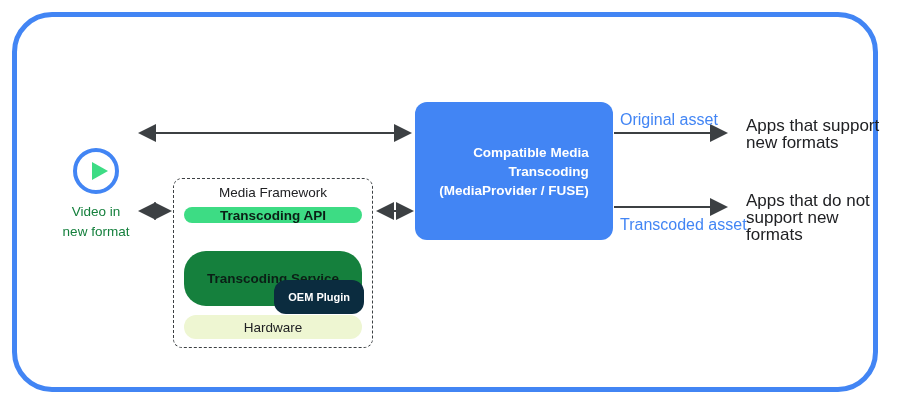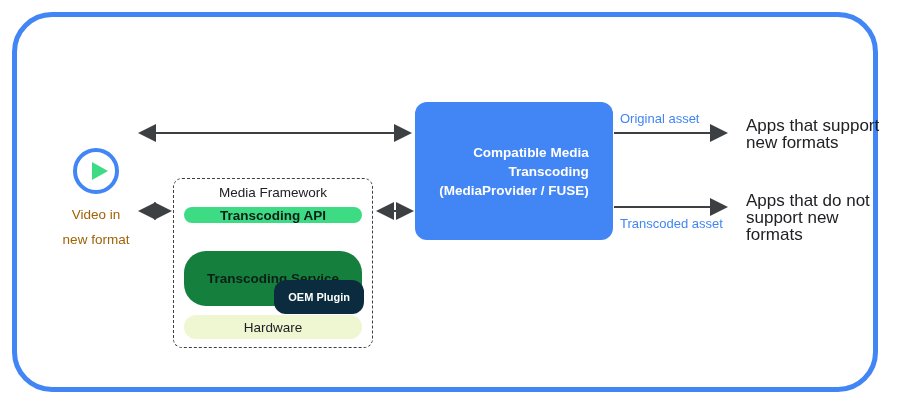--- a/index.html
+++ b/index.html
@@ -60,22 +60,22 @@
     left: 15px;
     top: 10px;
     width: 0; height: 0;
     border-left: 16px solid #3ddc84;
     border-top: 9px solid transparent;
     border-bottom: 9px solid transparent;
   }
   .video-label {
     margin-top: 8px;
     font-size: 13.5px;
-    line-height: 25px;
-    color: #a16207;
+    line-height: 20px;
+    color: #15803d;
     white-space: pre-line;
   }
   
   .framework {
     position: absolute;
     left: 173px;
     top: 178px;
     width: 200px;
     height: 170px;
     box-sizing: border-box;
@@ -155,21 +155,21 @@
     line-height: 19px;
     display: flex;
     align-items: center;
     justify-content: center;
     text-align: right;
     white-space: pre-line;
   }
   
   .asset-label {
     position: absolute;
-    font-size: 13px;
+    font-size: 16px;
     color: #4285f4;
     white-space: nowrap;
   }
   .asset-original { left: 620px; top: 111px; }
   .asset-transcoded { left: 620px; top: 216px; }
   
   .app-label {
     position: absolute;
     font-size: 17px;
     line-height: 17px;

